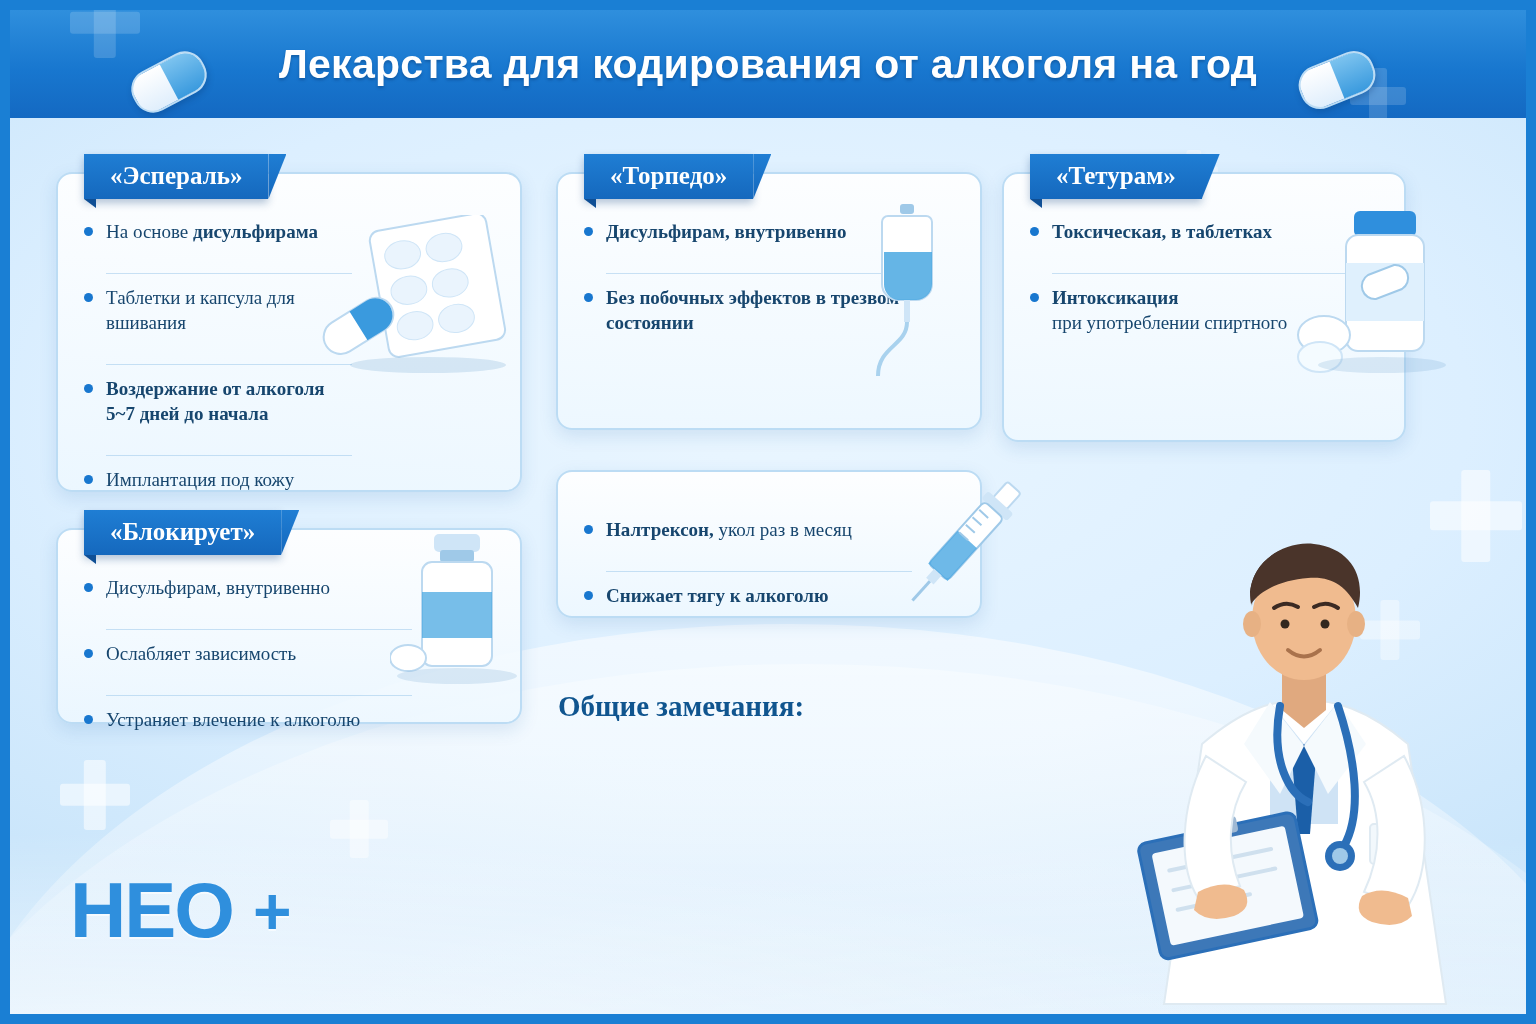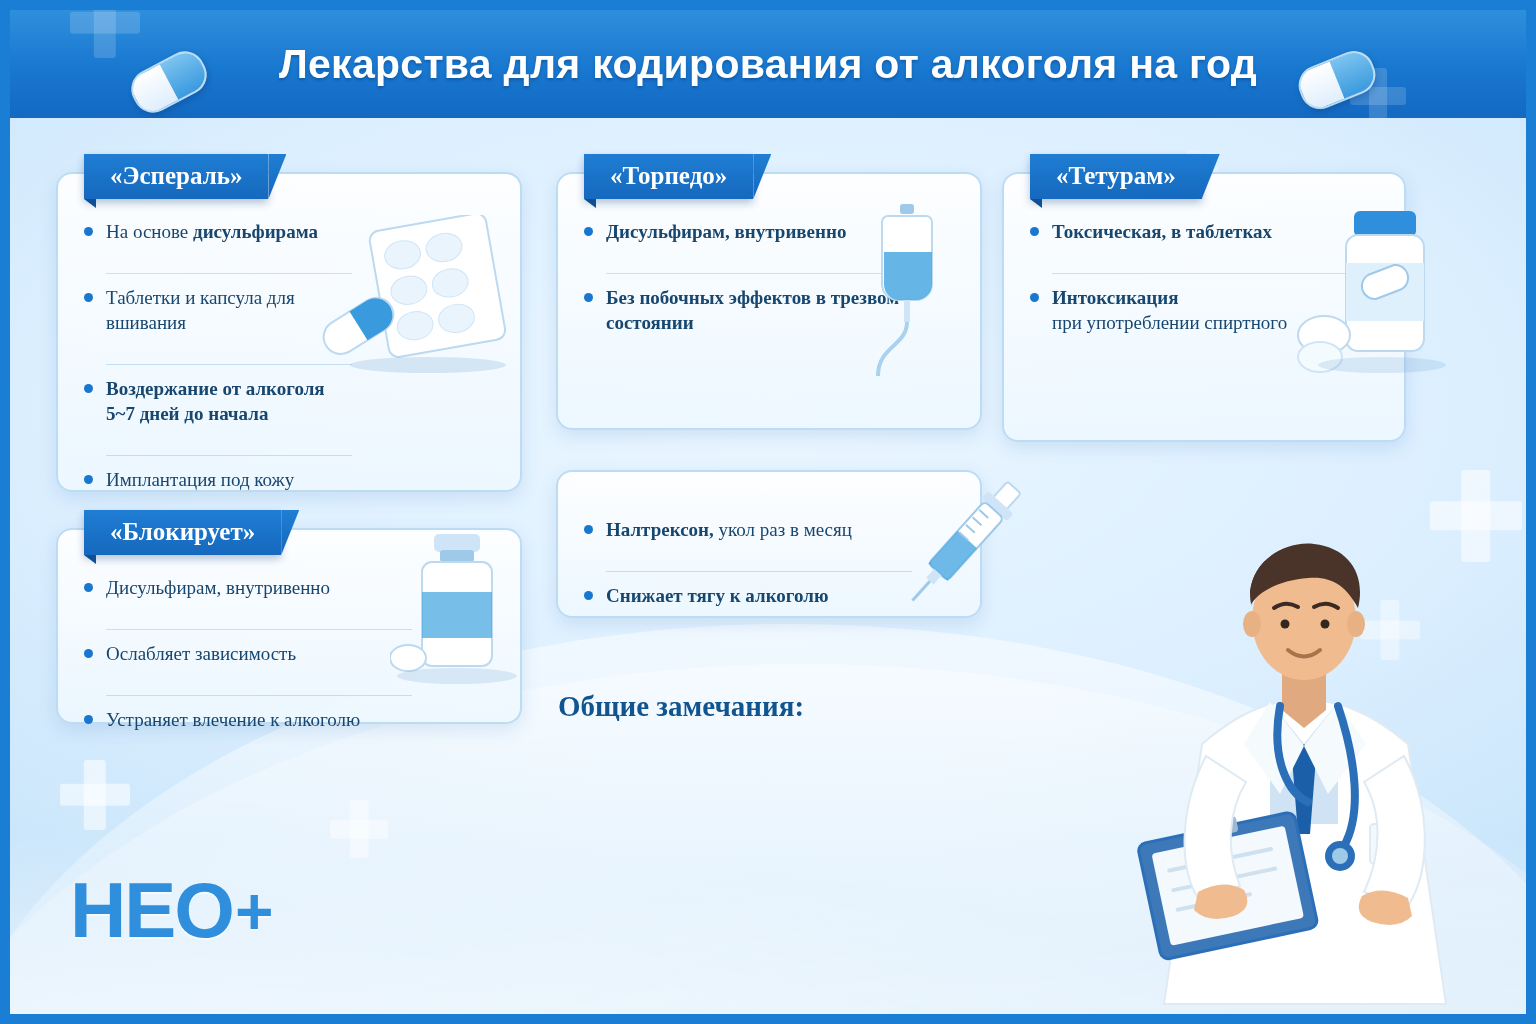--- a/index.html
+++ b/index.html
@@ -133,21 +133,21 @@
   }
   #card-notes ul.items li{font-size:19px;}
   #card-notes ul.items li .row{border-bottom:1px solid rgba(140,190,230,.5);padding:12px 0;}
   #card-notes ul.items{margin-left:14px;width:470px;}
 
   
   .logo{
     position:absolute;left:70px;bottom:68px;
     font-size:78px;font-weight:bold;color:#2f8fdd;
     letter-spacing:-2px;
-    display:flex;align-items:center;gap:2px;
+    display:flex;align-items:center;gap:20px;
     text-shadow:0 2px 0 rgba(255,255,255,.6);
     margin-top:32px;
   }
   .logo .plus{
     color:#2f8fdd;font-size:66px;font-weight:bold;
   }
   
   .ill{position:absolute;pointer-events:none;}
   
   #doctor{right:22px;bottom:10px;width:420px;height:520px;}

